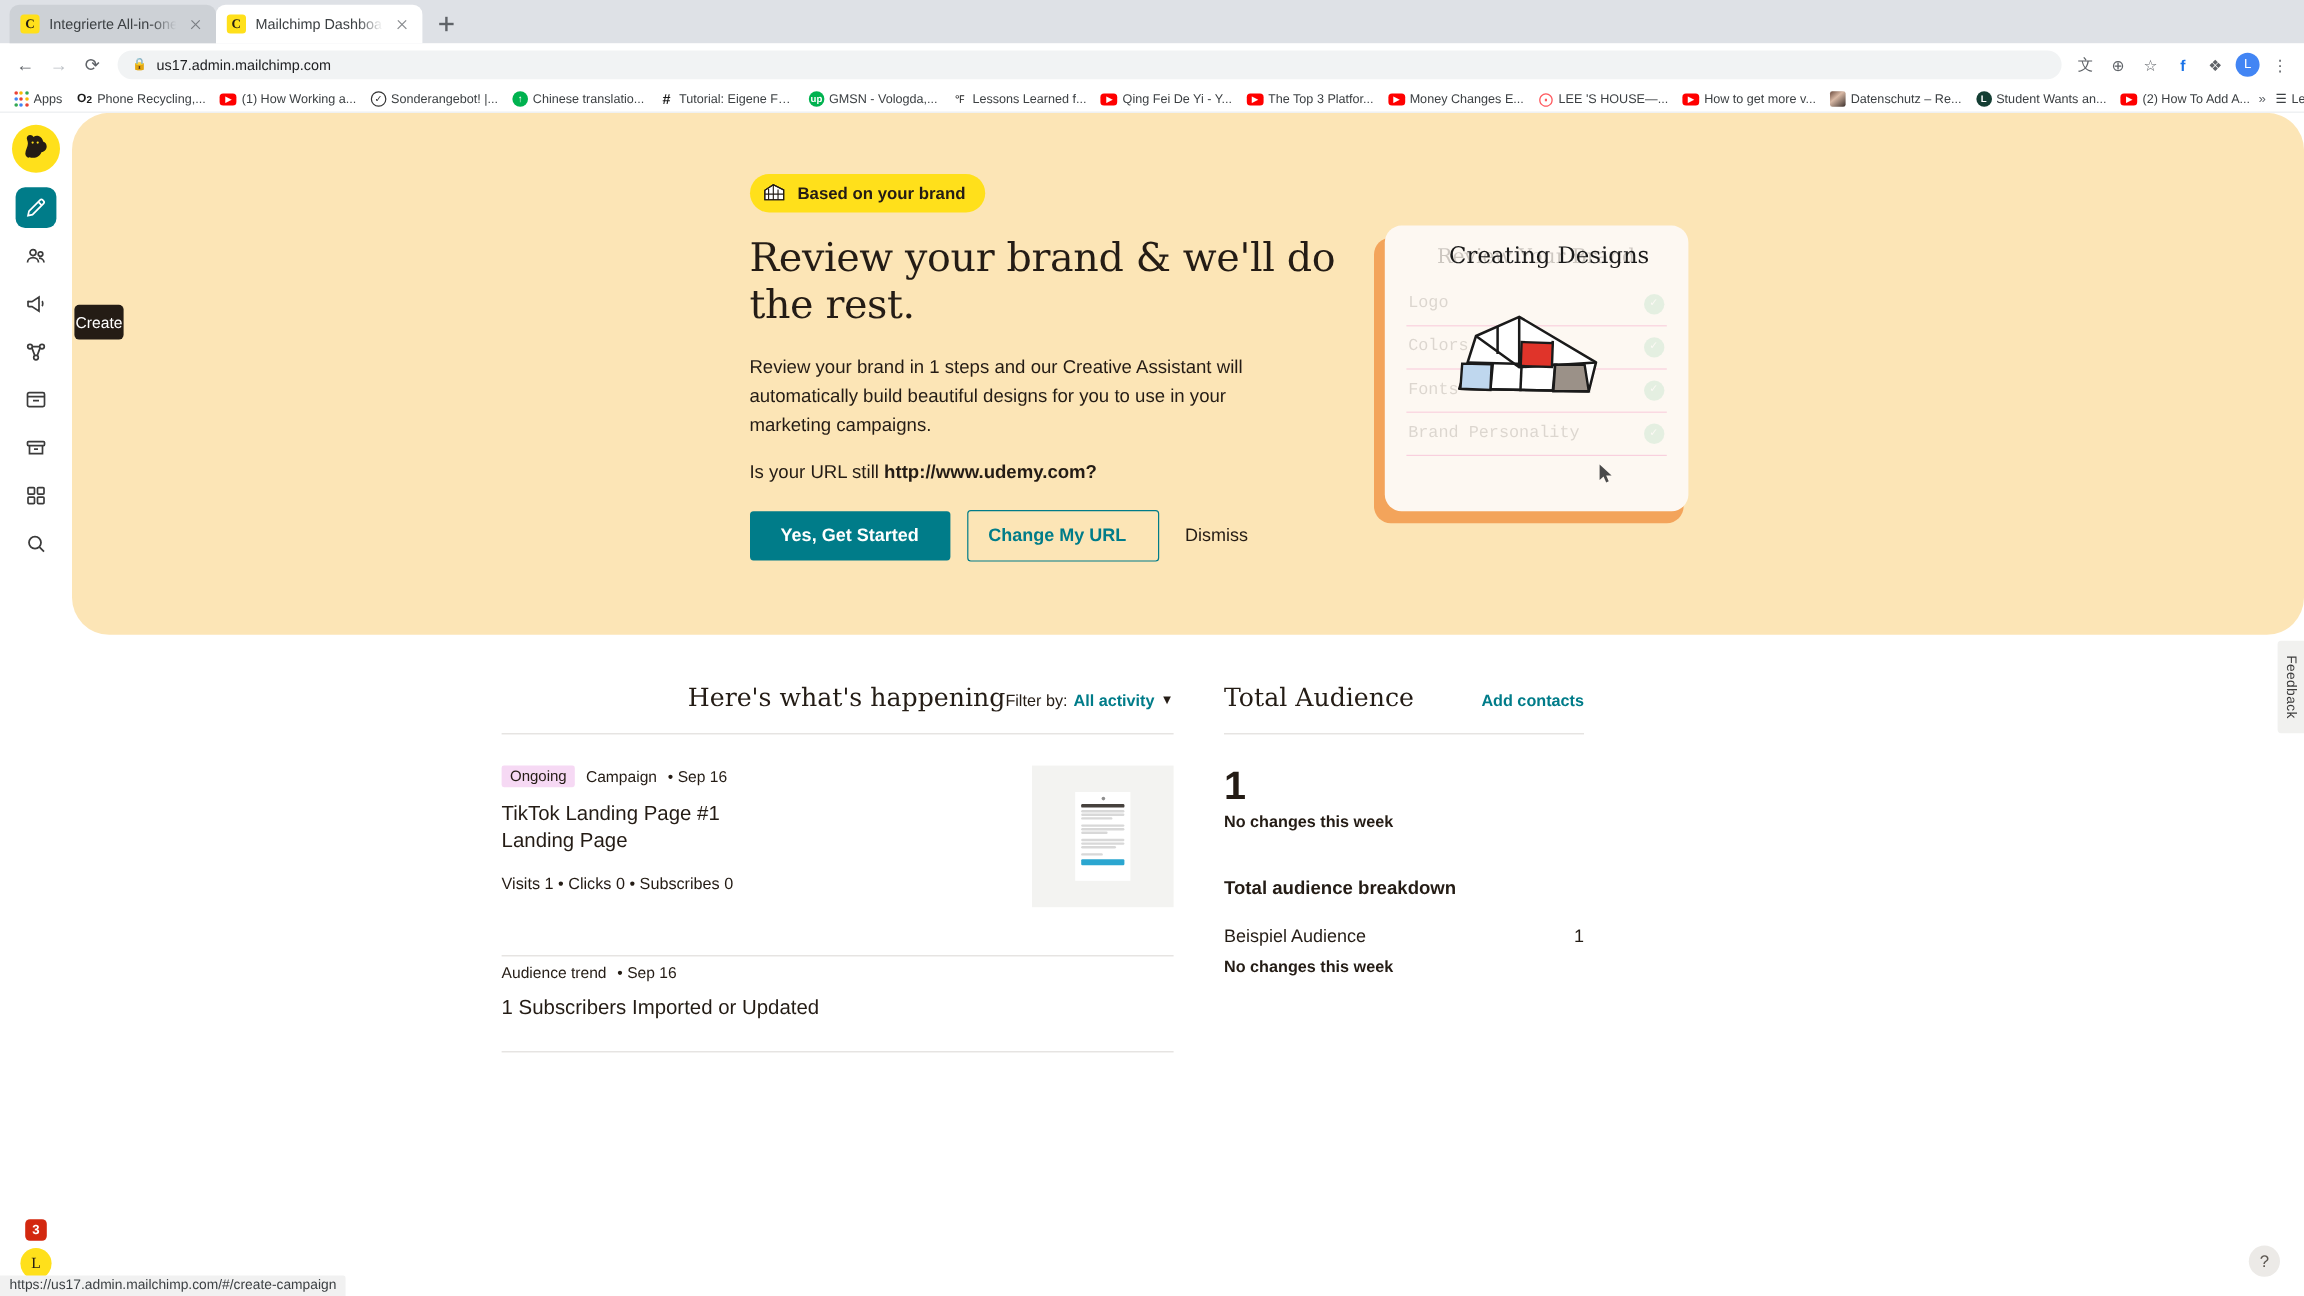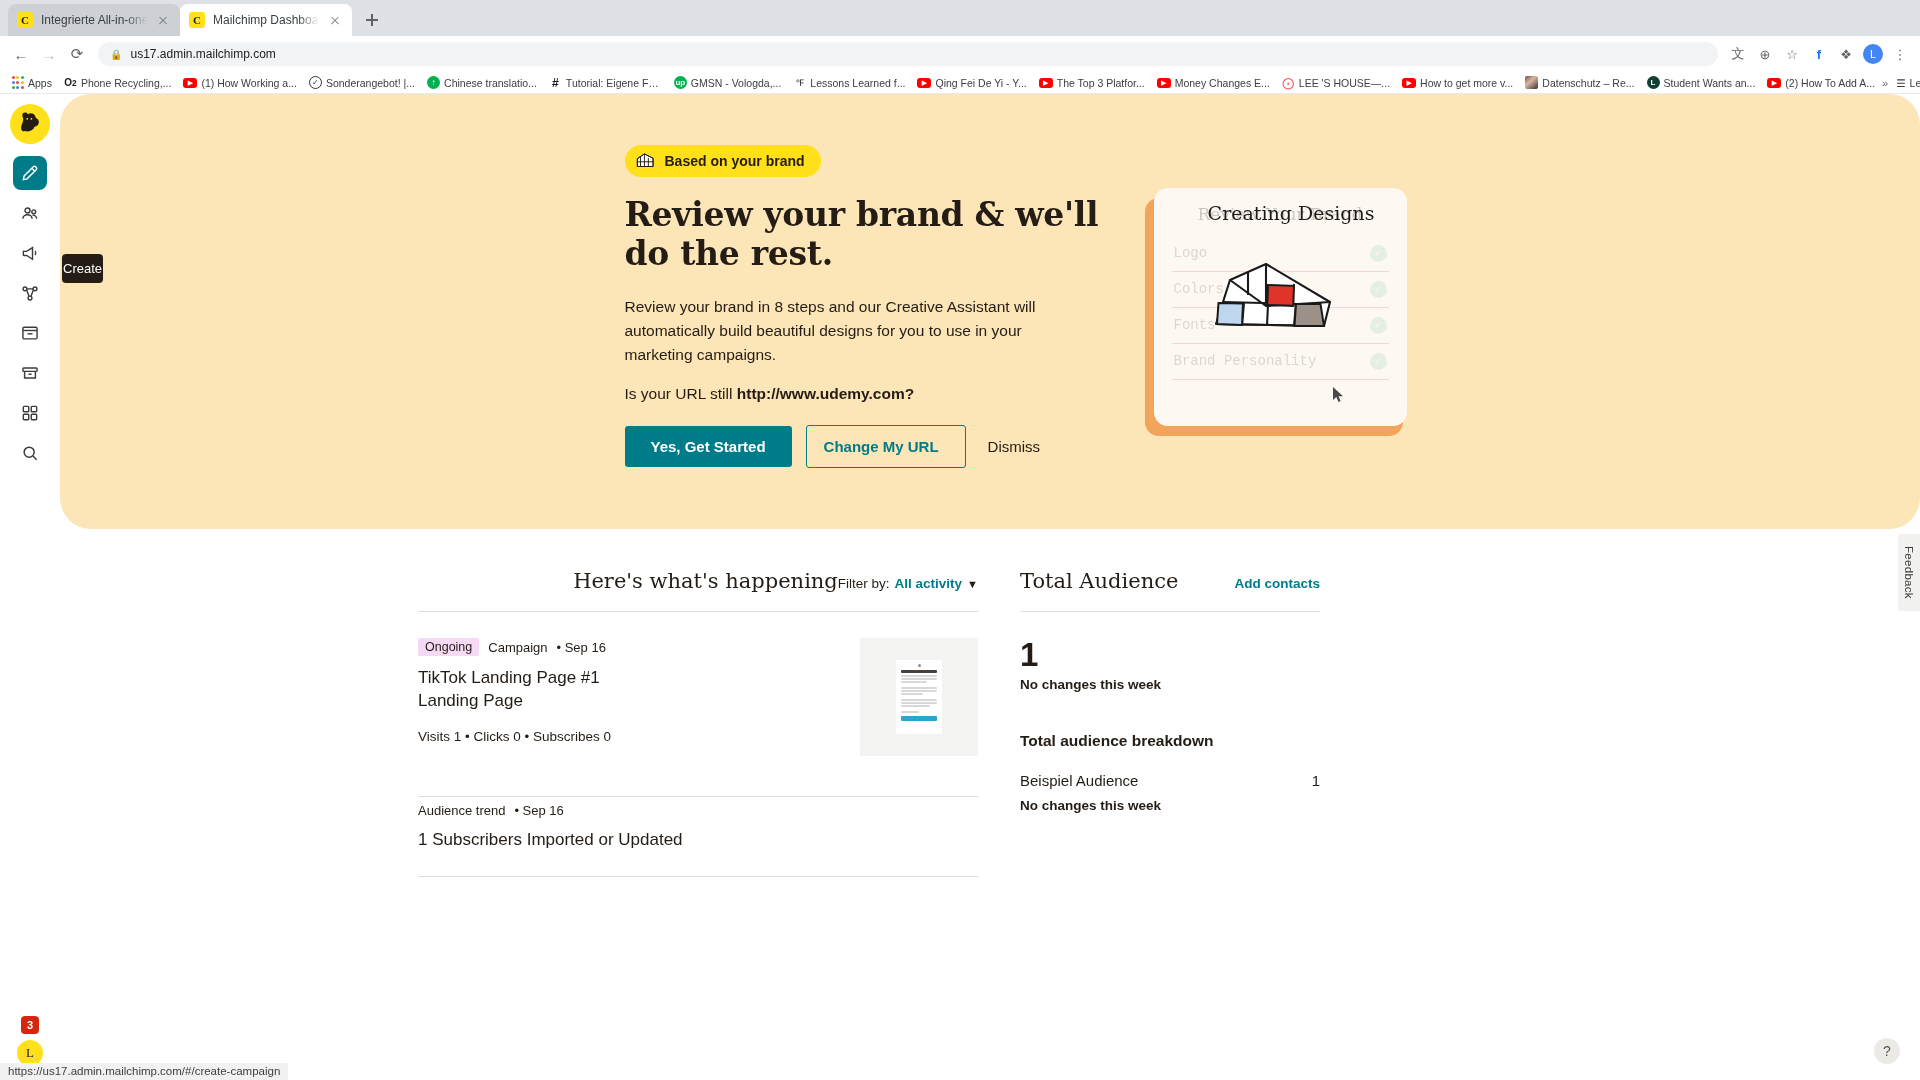--- a/index.html
+++ b/index.html
@@ -142,21 +142,21 @@
     align-items: center; justify-content: center;  border-radius: 31px;
   }
   .hero-left { width: 520px; margin-top: -10px; }
   .pill {
     display: inline-flex; align-items: center; gap: 8px; background: #ffe01b;
     border-radius: 20px; padding: 6px 16px 6px 10px; font-size: 14px; font-weight: 600;
     color: #241c15; margin-bottom: 18px;
   }
   .pill svg { width: 22px; height: 20px; }
   .hero h1 {
-    font-family: "DejaVu Serif", "Liberation Serif", serif; font-size: 33px; font-weight: 700;
+    font-family: "DejaVu Serif", "Liberation Serif", serif; font-size: 33px; font-weight: 400;
     color: #241c15; letter-spacing: -0.3px; margin-bottom: 22px;
   }
   .hero p {
     font-size: 15.5px; line-height: 1.55; color: #241c15; margin-bottom: 18px; max-width: 430px;
   }
   .urlline { font-size: 15.5px; color: #241c15; margin-bottom: 22px; }
   .urlline b { font-weight: 700; }
   .btnrow { display: flex; align-items: center; gap: 14px; }
   .btn {
     font-size: 15px; font-weight: 700; border-radius: 3px; padding: 12px 26px; cursor: pointer;
@@ -457,21 +457,21 @@
       <section class="hero">
         <div class="hero-left">
           <div class="pill">
             <svg viewBox="0 0 28 24" fill="none" stroke="#241c15" stroke-width="1.2" aria-hidden="true">
               <path d="M3 19V9l9-6 11 5.5V19z" fill="#fff"></path>
               <path d="M3 19V9l9-6 11 5.5V19zM3 13h20M12 3v16M7 6v13M17 8v11"></path>
             </svg>
             <span>Based on your brand</span>
           </div>
           <h1>Review your brand &amp; we'll do the rest.</h1>
-          <p>Review your brand in 8 steps and our Creative Assistant will automatically build beautiful designs for you to use in your marketing campaigns.</p>
+          <p>Review your brand in 1 steps and our Creative Assistant will automatically build beautiful designs for you to use in your marketing campaigns.</p>
           <div class="urlline">
             <span>Is your URL still </span><b>http://www.udemy.com?</b>
           </div>
           <div class="btnrow">
             <div class="btn btn-primary">Yes, Get Started</div>
             <div class="btn btn-secondary">Change My URL</div>
             <div class="btn-link">Dismiss</div>
           </div>
         </div>
 

